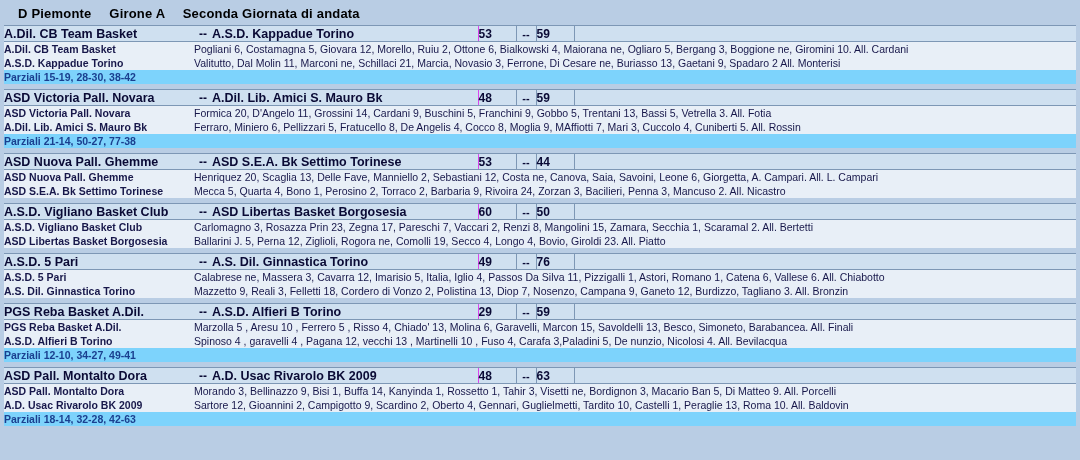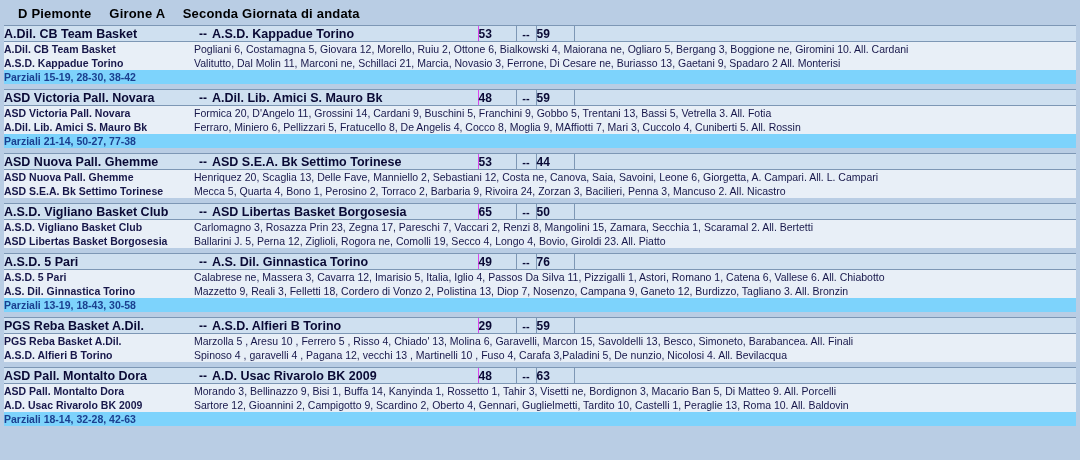--- a/index.html
+++ b/index.html
@@ -150,21 +150,21 @@
         <td colspan="6" class="dplayers">Mecca 5, Quarta 4, Bono 1, Perosino 2, Torraco 2, Barbaria 9, Rivoira 24, Zorzan 3, Bacilieri, Penna 3, Mancuso 2. All. Nicastro</td>
       </tr>
       <tr class="gap">
           <td colspan="7"></td>
         </tr>
 
       <tr class="matchrow">
         <td class="teamcell">A.S.D. Vigliano Basket Club</td>
         <td class="dash">--</td>
         <td class="awaycell">ASD Libertas Basket Borgosesia</td>
-        <td class="score">65</td>
+        <td class="score">60</td>
         <td class="scoresep">--</td>
         <td class="score">50</td>
         <td></td>
       </tr>
       <tr class="detailrow">
         <td class="dteam">A.S.D. Vigliano Basket Club</td>
         <td colspan="6" class="dplayers">Carlomagno 3, Rosazza Prin 23, Zegna 17, Pareschi 7, Vaccari 2,  Renzi 8, Mangolini 15, Zamara, Secchia 1, Scaramal 2. All. Bertetti</td>
       </tr>
       <tr class="detailrow">
         <td class="dteam">ASD Libertas Basket Borgosesia</td>
@@ -184,43 +184,43 @@
         <td></td>
       </tr>
       <tr class="detailrow">
         <td class="dteam">A.S.D.  5 Pari</td>
         <td colspan="6" class="dplayers">Calabrese ne, Massera 3, Cavarra 12, Imarisio 5, Italia, Iglio 4, Passos Da Silva 11, Pizzigalli 1, Astori, Romano 1, Catena 6, Vallese 6. All. Chiabotto</td>
       </tr>
       <tr class="detailrow">
         <td class="dteam">A.S. Dil. Ginnastica Torino</td>
         <td colspan="6" class="dplayers">Mazzetto 9, Reali 3, Felletti 18, Cordero di Vonzo 2, Polistina 13, Diop 7, Nosenzo, Campana 9, Ganeto 12, Burdizzo, Tagliano 3. All. Bronzin</td>
       </tr>
-      <tr class="parziali">
-        <td colspan="7">Parziali 13-19, 18-43, 30-58</td>
-      </tr>
       <tr class="gap">
           <td colspan="7"></td>
         </tr>
 
       <tr class="matchrow">
         <td class="teamcell">PGS Reba Basket A.Dil.</td>
         <td class="dash">--</td>
         <td class="awaycell">A.S.D. Alfieri B Torino</td>
         <td class="score">29</td>
         <td class="scoresep">--</td>
         <td class="score">59</td>
         <td></td>
       </tr>
       <tr class="detailrow">
         <td class="dteam">PGS Reba Basket A.Dil.</td>
         <td colspan="6" class="dplayers">Marzolla 5 , Aresu 10 , Ferrero 5 , Risso 4, Chiado' 13, Molina 6, Garavelli, Marcon 15, Savoldelli 13, Besco, Simoneto, Barabancea. All. Finali</td>
       </tr>
       <tr class="detailrow">
         <td class="dteam">A.S.D. Alfieri B Torino</td>
         <td colspan="6" class="dplayers">Spinoso 4 , garavelli 4 , Pagana 12, vecchi 13 , Martinelli 10 , Fuso 4, Carafa 3,Paladini 5, De nunzio, Nicolosi 4.  All. Bevilacqua</td>
+      </tr>
+      <tr class="parziali">
+        <td colspan="7">Parziali 12-10, 34-27, 49-41</td>
       </tr>
       <tr class="gap">
           <td colspan="7"></td>
         </tr>
 
       <tr class="matchrow">
         <td class="teamcell">ASD Pall. Montalto Dora</td>
         <td class="dash">--</td>
         <td class="awaycell">A.D. Usac Rivarolo BK 2009</td>
         <td class="score">48</td>

